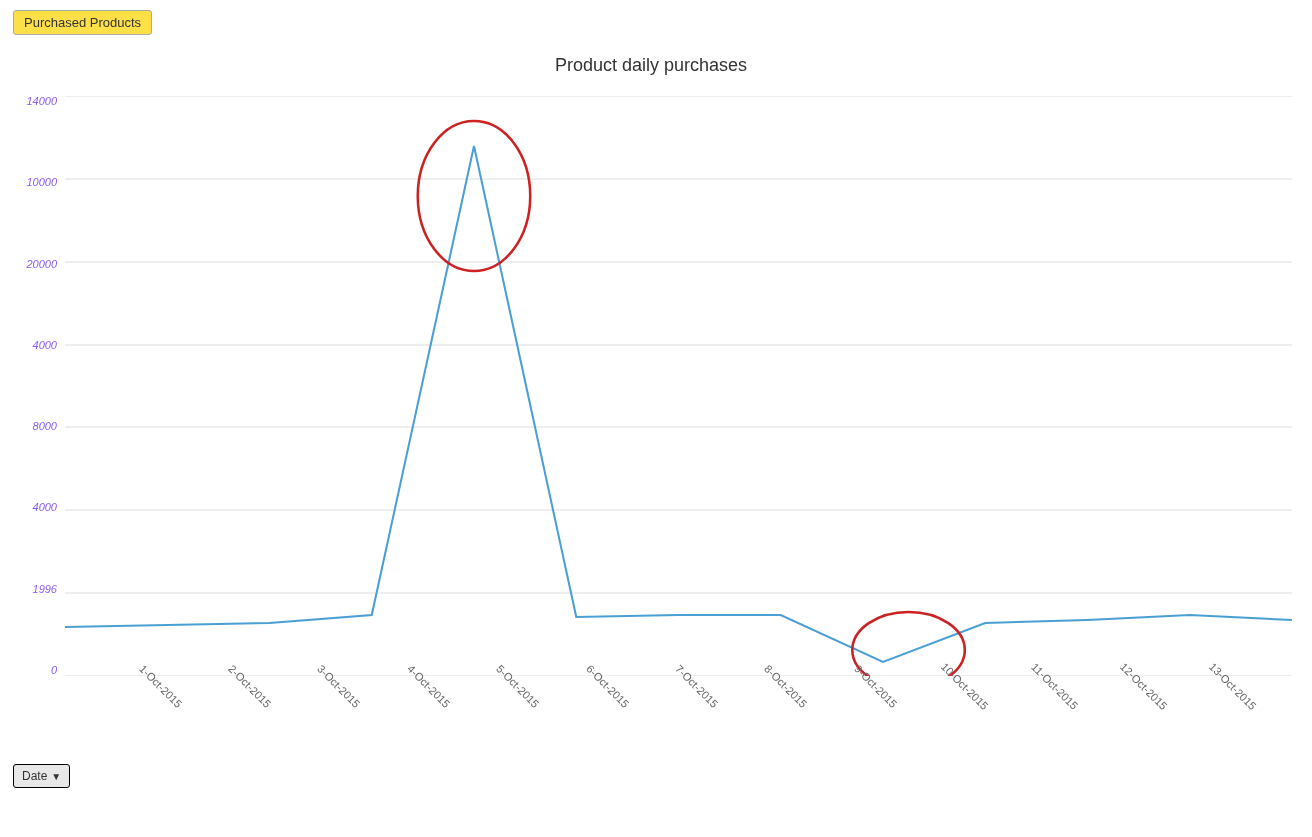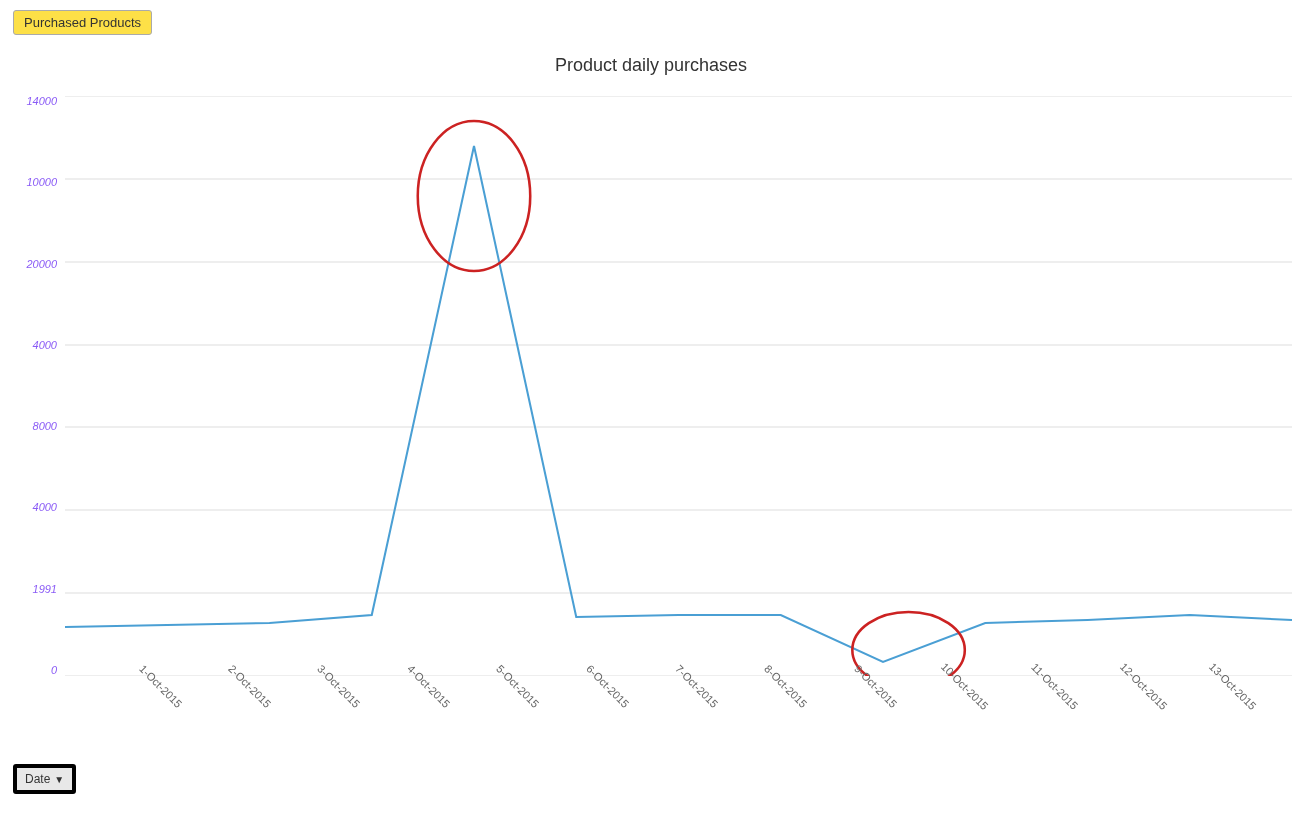--- a/index.html
+++ b/index.html
@@ -88,21 +88,21 @@
       font-size: 11px;
       color: #666;
     }
     .bottom-bar {
       padding: 8px 13px;
       display: flex;
       align-items: center;
     }
     .date-btn {
       background: #e8e8e8;
-      border: 4px solid #000000;
+      border: 1px solid #000000;
       border-radius: 3px;
       padding: 4px 8px;
       font-size: 12px;
       cursor: pointer;
       color: #333;
       display: flex;
       align-items: center;
       gap: 4px;
     }
     .dropdown-arrow {
@@ -121,21 +121,21 @@
 
   <div class="chart-area">
 
     <div class="y-axis-labels">
       <span class="y-label">14000</span>
       <span class="y-label">10000</span>
       <span class="y-label">20000</span>
       <span class="y-label">4000</span>
       <span class="y-label">8000</span>
       <span class="y-label">4000</span>
-      <span class="y-label">1991</span>
+      <span class="y-label">1996</span>
       <span class="y-label">0</span>
     </div>
 
     <div class="chart-body">
       <svg class="main-chart" viewBox="0 0 1200 580" preserveAspectRatio="none">
 
         <line x1="0" y1="0" x2="1200" y2="0" stroke="#ddd" stroke-width="1"></line>
         <line x1="0" y1="83" x2="1200" y2="83" stroke="#ddd" stroke-width="1"></line>
         <line x1="0" y1="166" x2="1200" y2="166" stroke="#ddd" stroke-width="1"></line>
         <line x1="0" y1="249" x2="1200" y2="249" stroke="#ddd" stroke-width="1"></line>

